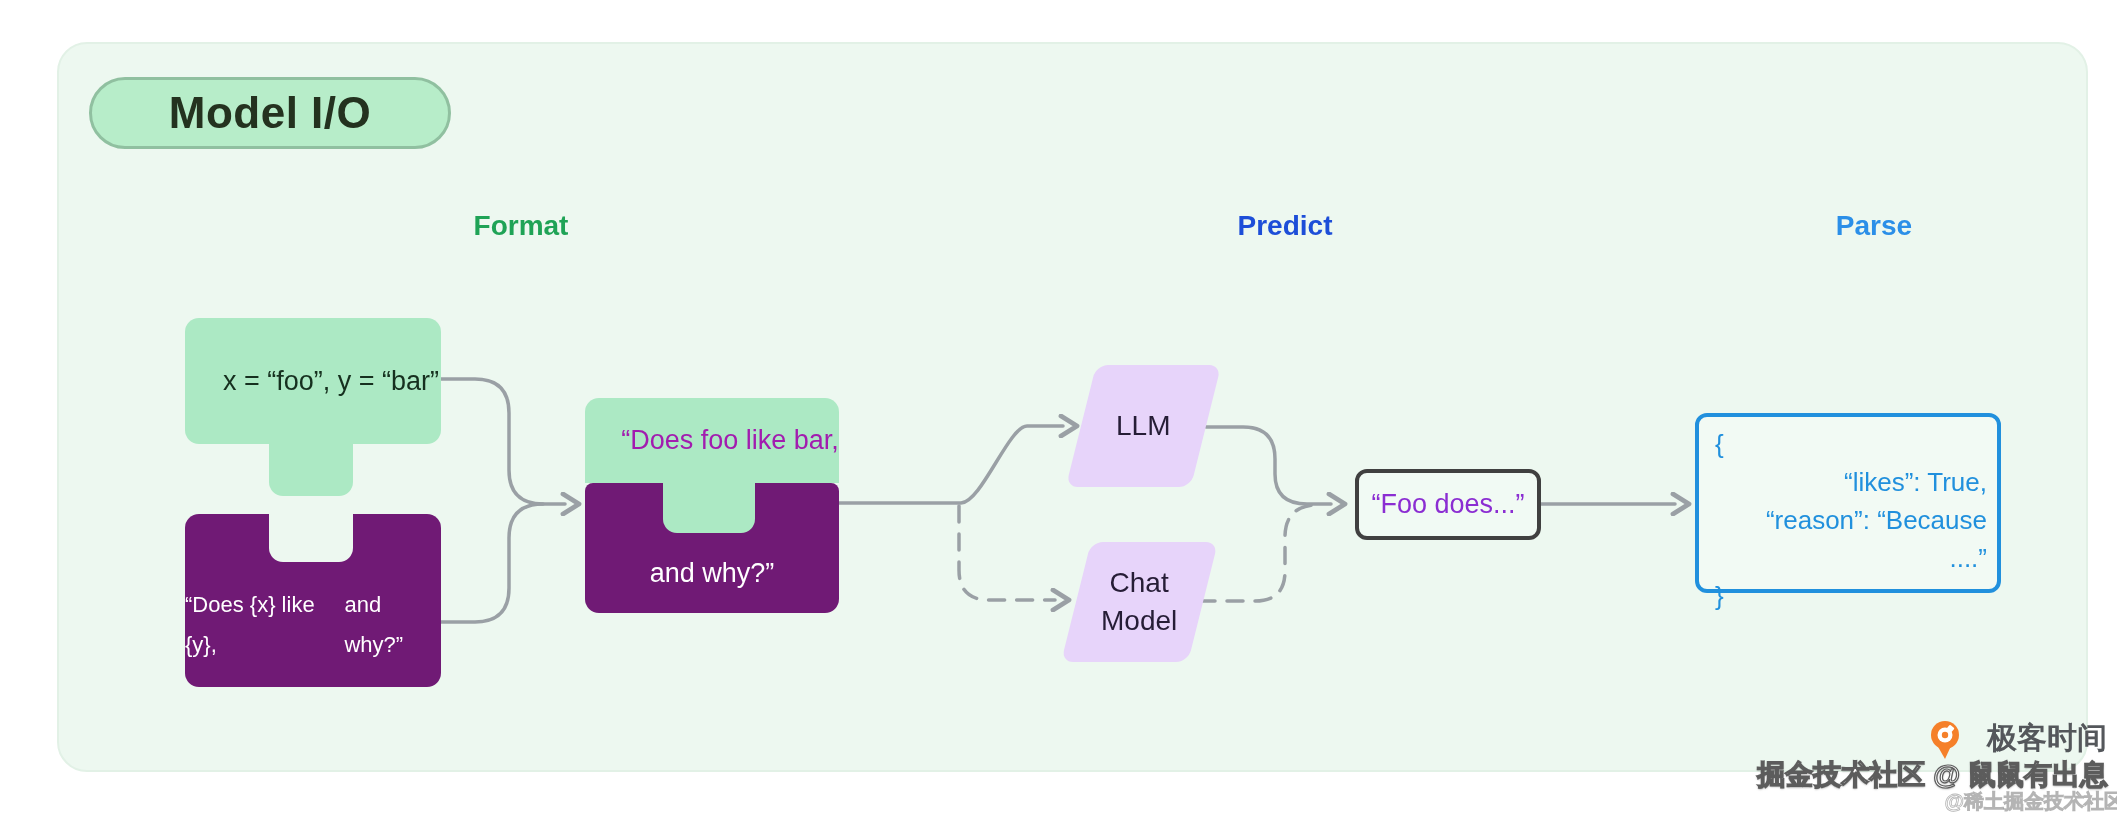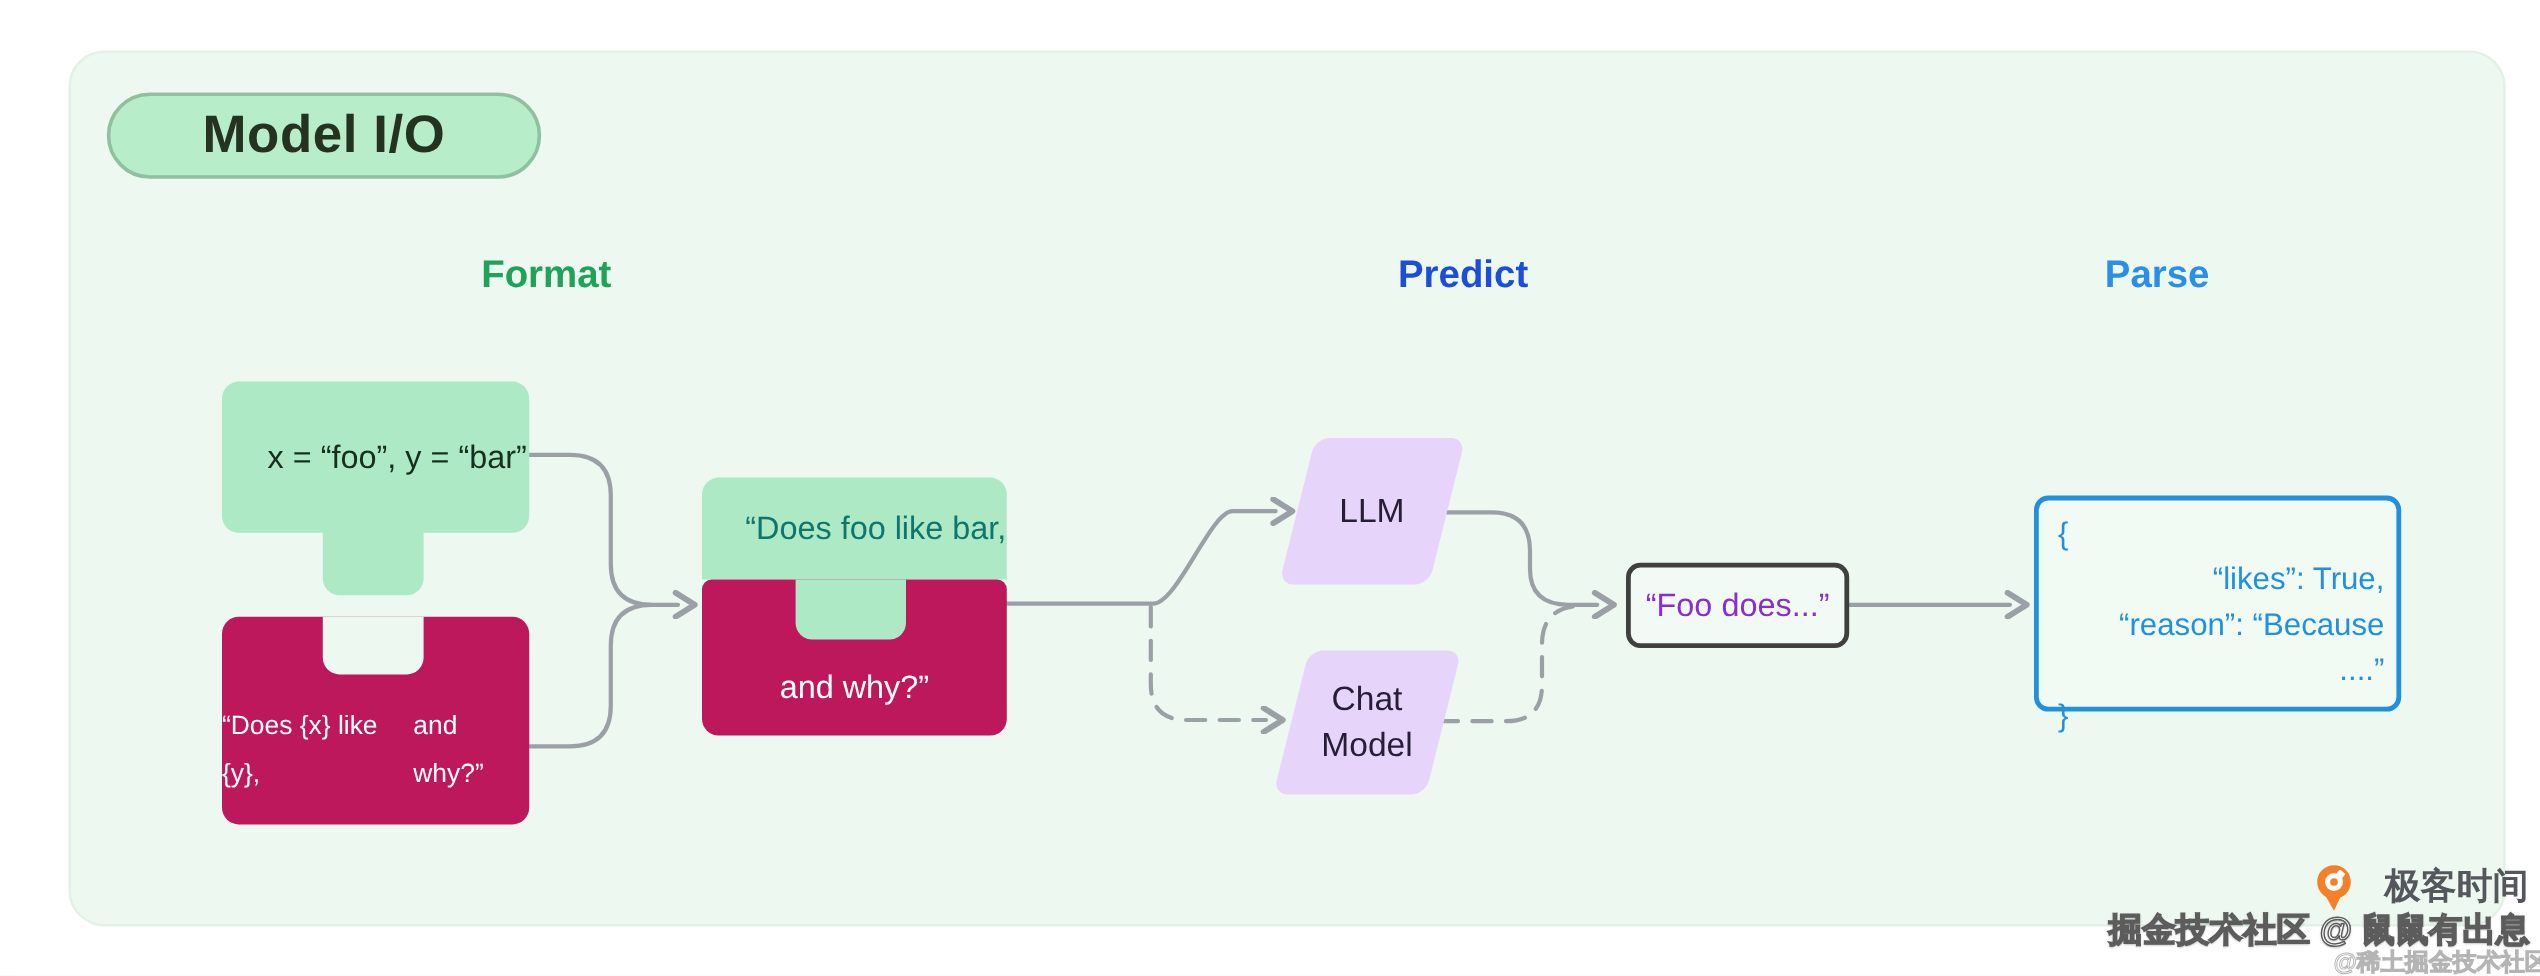--- a/index.html
+++ b/index.html
@@ -17,32 +17,32 @@
   }
 
   .badge {
     position: absolute; left: 76px; top: 77px; width: 362px; height: 72px;
     background: #b7edc9; border: 3px solid #90c0a0; border-radius: 40px;
     display: flex; align-items: center; justify-content: center;
     font-size: 44px; font-weight: 700; color: #24321f; letter-spacing: 0.5px;
   }
 
   .heading {
-    position: absolute; top: 210px; width: 240px; 
-    font-size: 32px; font-weight: 700;
+    position: absolute; top: 210px; width: 240px; text-align: center;
+    font-size: 28px; font-weight: 700;
   }
   .heading.format  { left: 388px; color: #1fa356; }
   .heading.predict { left: 1152px; color: #1d4ed8; }
   .heading.parse   { left: 1741px; color: #2b8fe8; }
 
   svg.connectors { position: absolute; left: 0; top: 0; width: 2117px; height: 813px; pointer-events: none; }
 
   .shape { position: absolute; }
   .lightgreen { background: #ace9c4; padding-left: 36px; }
-  .darkgreen  { background: #be185d; }
+  .darkgreen  { background: #701a75; }
 
   .box-values {
     left: 172px; top: 318px; width: 256px; height: 126px; border-radius: 14px;
     display: flex; align-items: center; justify-content: center;
     font-size: 27px; color: #16301f;
   }
   .tab-values { left: 256px; top: 443px; width: 84px; height: 53px; border-radius: 0 0 14px 14px; }
 
   .box-template {
     left: 172px; top: 514px; width: 256px; height: 173px; border-radius: 14px;
@@ -52,22 +52,22 @@
     background: #edf8f0; border-radius: 0 0 14px 14px;
   }
   .box-template .txt {
     position: absolute; left: 0; top: 48px; width: 100%; height: 125px;
     display: flex; flex-direction: row; align-items: center; justify-content: center;
     font-size: 22px; line-height: 40px; color: #ffffff; 
   }
 
   .box-merged-light {
     left: 572px; top: 398px; width: 254px; height: 85px; border-radius: 14px 14px 0 0;
-    display: flex; align-items: center; 
-    font-size: 27px; color: #0f766e;
+    display: flex; align-items: center; justify-content: center;
+    font-size: 27px; color: #a21caf;
   }
   .box-merged-dark {
     left: 572px; top: 483px; width: 254px; height: 130px; border-radius: 8px 8px 14px 14px;
   }
   .notch-merged {
     position: absolute; left: 78px; top: 0; width: 92px; height: 50px;
     background: #ace9c4; border-radius: 0 0 14px 14px;
   }
   .box-merged-dark .txt {
     position: absolute; left: 0; top: 50px; width: 100%; height: 80px;

